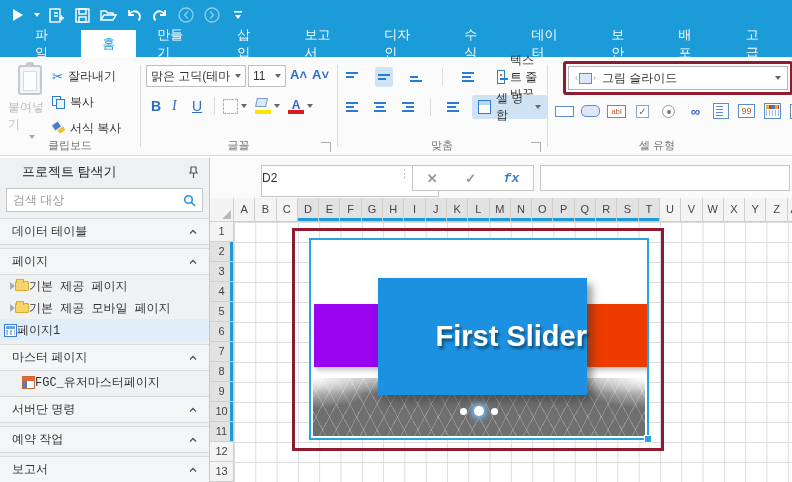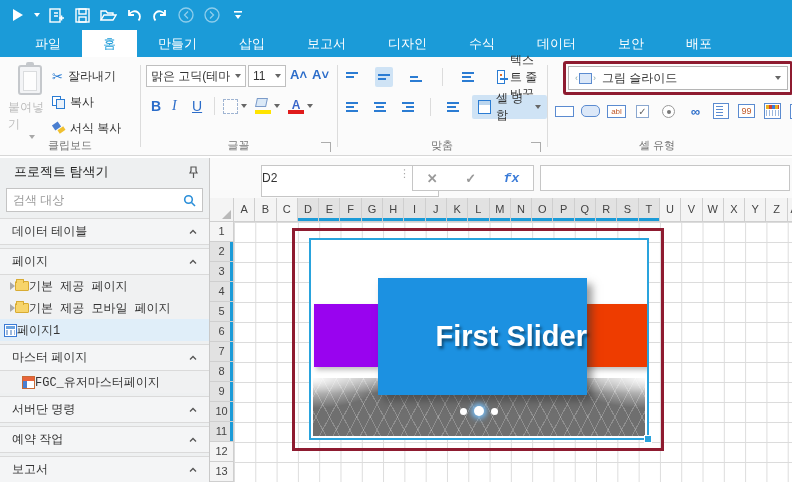--- a/index.html
+++ b/index.html
@@ -77,21 +77,21 @@
   .ct-99 { width:17px; height:14px; border:1px solid #5b8bd0; color:#c05a2a; font-size:9px; line-height:12px; text-align:center; background:#fff; }
   .ct-cal { width:17px; height:16px; border:1px solid #5b8bd0; background:#fff; position:relative; }
   .ct-cal:before { content:""; position:absolute; left:1px; top:1px; right:1px; height:4px; background:repeating-linear-gradient(90deg,#e8b020 0 3px,#d04030 3px 6px,#3a7bd5 6px 9px); }
   .ct-cal:after { content:""; position:absolute; left:1px; bottom:2px; right:1px; height:6px; background:repeating-linear-gradient(90deg,#9db9dd 0 1px, transparent 1px 3px); }
   .ct-pic { width:18px; height:15px; border:1px solid #5b8bd0; background:#fff; position:relative; overflow:hidden; }
   .ct-pic:before { content:""; position:absolute; left:1px; bottom:1px; border-left:7px solid transparent; border-right:7px solid transparent; border-bottom:8px solid #5aa75a; }
   .ct-pic:after { content:""; position:absolute; right:2px; top:2px; width:5px; height:5px; border-radius:50%; background:#f0c030; }
 
   
   .sidebar { position:absolute; left:0; top:158px; width:210px; height:324px; background:#eef0f1; border-right:1px solid #c9c9c9; font-size:12px; color:#333; }
-  .sb-head { height:28px; display:flex; align-items:center; justify-content:space-between; padding:0 10px 0 14px; font-size:13px; color:#222; }
+  .sb-head { height:28px; display:flex; align-items:center; justify-content:space-between; padding:0 10px 0 22px; font-size:13px; color:#222; }
   .sb-search { margin:2px 6px 6px 6px; height:24px; background:#fff; border:1px solid #c4c4c4; display:flex; align-items:center; justify-content:space-between; padding:0 6px; }
   .sb-search input { border:none; outline:none; width:160px; font-size:12px; color:#333; font-family:"Liberation Sans",sans-serif; background:transparent; }
   .sb-search input::placeholder { color:#9a9a9a; }
   .sb-sec { height:27px; display:flex; align-items:center; justify-content:space-between; padding:0 12px; background:#f4f5f6; border-top:1px solid #dadada; border-bottom:1px solid #dadada; margin-top:3px; }
   .sb-sec:first-of-type { margin-top:0; }
   .chev { width:8px; height:8px; }
   .sb-item { height:22px; display:flex; align-items:center; gap:0; padding-left:10px; background:#f0f1f2;font-family:Liberation Mono, monospace; }
   .sb-item.sel { background:#e0eef9; }
   .tri { width:0; height:0; border-top:4px solid transparent; border-bottom:4px solid transparent; border-left:5px solid #8a8a8a; }
   .folder { width:14px; height:10px; background:#f7d46a; border:1px solid #d8ab32; border-radius:1px; position:relative; }
@@ -216,20 +216,21 @@
     <div class="tab">파일</div>
     <div class="tab active">홈</div>
     <div class="tab">만들기</div>
     <div class="tab">삽입</div>
     <div class="tab">보고서</div>
     <div class="tab">디자인</div>
     <div class="tab">수식</div>
     <div class="tab">데이터</div>
     <div class="tab">보안</div>
     <div class="tab">배포</div>
+    <div class="tab">고급</div>
   </div>
 
   <div class="ribbon">
 
     <div class="rgroup" style="left:0;width:140px;">
       <div class="paste">
         <div class="clipboard-ic"></div>
         <div class="lbl">붙여넣기</div>
         <div class="dd-caret" style="margin-top:2px;"></div>
       </div>

